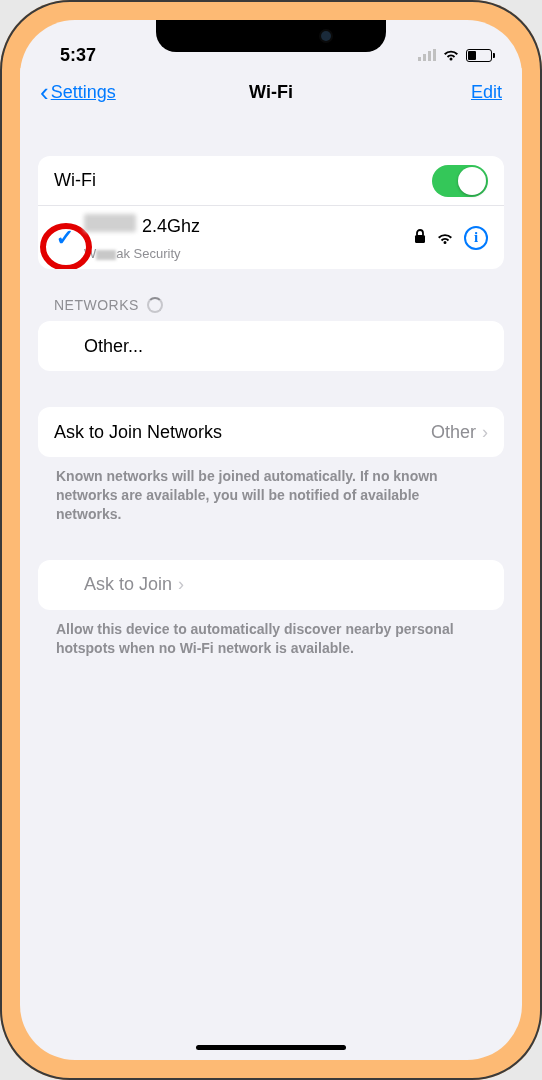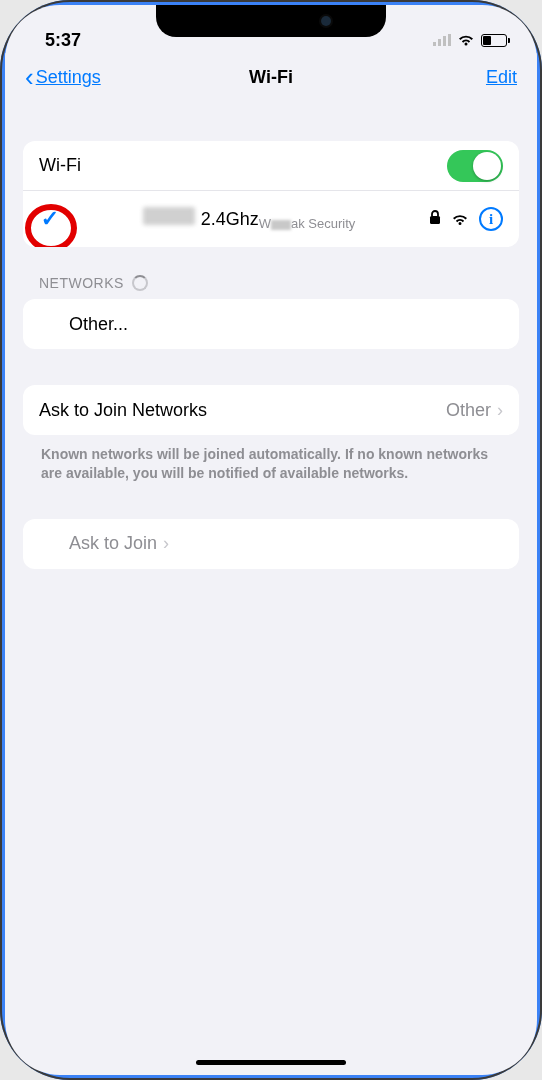--- a/index.html
+++ b/index.html
@@ -6,23 +6,23 @@
   body {
     background: #e8e8e8;
     font-family: -apple-system, BlinkMacSystemFont, "Helvetica Neue", sans-serif;
     display: flex;
     justify-content: center;
     align-items: flex-start;
   }
   .phone-frame {
     width: 542px;
     height: 1080px;
-    background: #3b82f6;
+    background: #fdba74;
     border-radius: 70px;
-    padding: 5px;
+    padding: 20px;
     position: relative;
     box-shadow: 0 0 0 2px #3a3a3a inset;
   }
   .screen {
     width: 100%;
     height: 100%;
     background: #f2f2f7;
     border-radius: 55px;
     overflow: hidden;
     position: relative;
@@ -81,21 +81,21 @@
     position:absolute; right:2px; top:2px; width:28px; height:28px; background:#fff; border-radius:50%;
     box-shadow: 0 1px 3px rgba(0,0,0,0.3);
   }
   .network-row { padding: 8px 16px 8px 8px; min-height:56px;}
   .check-wrap { width:38px; display:flex; justify-content:center; align-items:center; position:relative;}
   .checkmark { color:#007aff; font-size:22px; font-weight:600; }
   .red-circle {
     position:absolute; width:52px; height:48px; border:6px solid #e20000; border-radius:50%;
     left:-6px; top:-2px; pointer-events:none;
   }
-  .net-info { flex:1; display:flex; justify-content:center; }
+  .net-info { flex:1; display:flex; flex-direction:column; justify-content:center; }
   .net-name-line { display:flex; align-items:baseline; gap:2px; font-size:18px;}
   .net-blur {
     display:inline-block; width:52px; height:18px; background:#d0d0d0;
     filter: blur(2px); border-radius:2px; margin-right:4px;
   }
   .net-sub { font-size:13px; color:#8e8e93; margin-top:9px;}
   .net-sub .blur2 { display:inline-block; width:20px; height:10px; background:#c8c8c8; filter:blur(1.5px); vertical-align:middle;}
   .net-icons { display:flex; align-items:center; gap:10px; }
   .lock-ic { font-size:15px; }
   .wifi-ic svg { width:18px; height:18px; display:block;}
@@ -229,17 +229,18 @@
         </div>
       </div>
       <div class="footer-text">Known networks will be joined automatically. If no known networks are available, you will be notified of available networks.</div>
 
       <div class="group2 group-spaced">
         <div class="row detail-row">
           <span class="detail-value">Ask to Join</span>
           <span class="chev-r">›</span>
         </div>
       </div>
+      <div class="footer-text">Allow this device to automatically discover nearby personal hotspots when no Wi-Fi network is available.</div>
     </div>
 
     <div class="home-ind"></div>
   </div>
 </div>
 
 </body></html>

